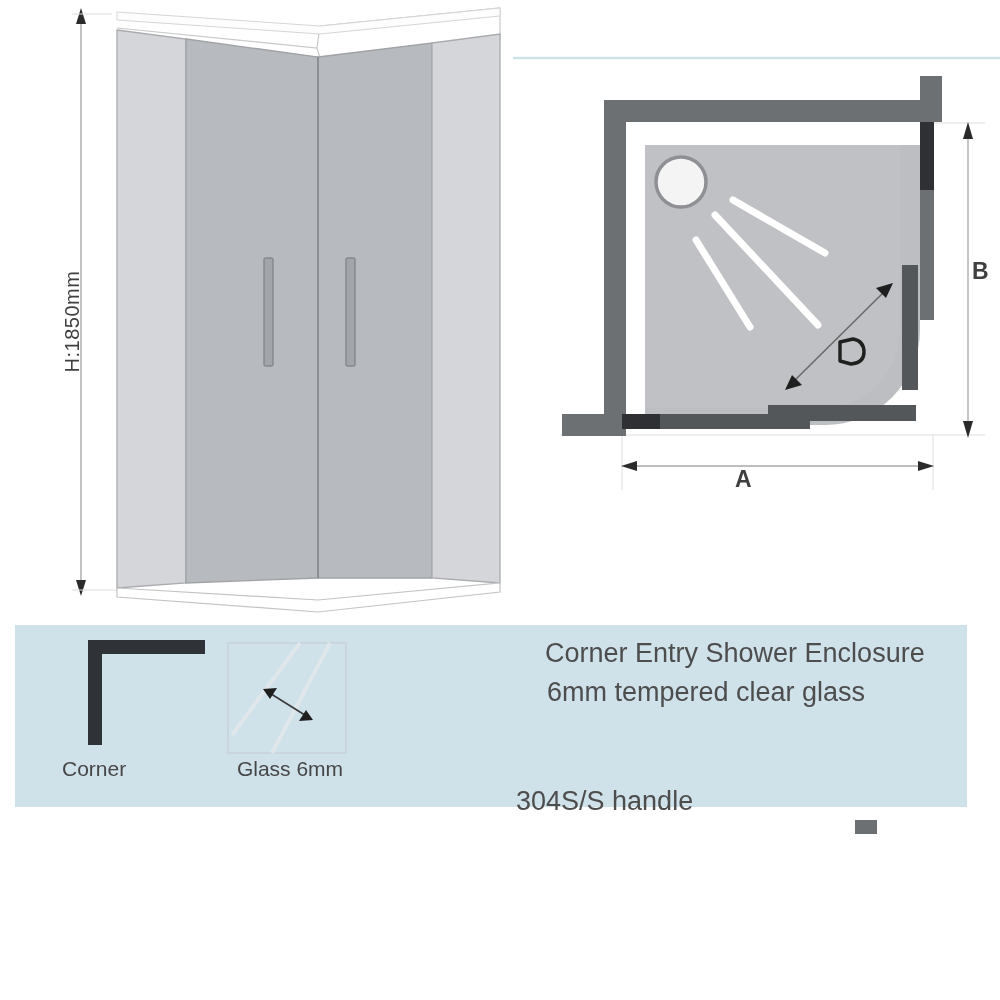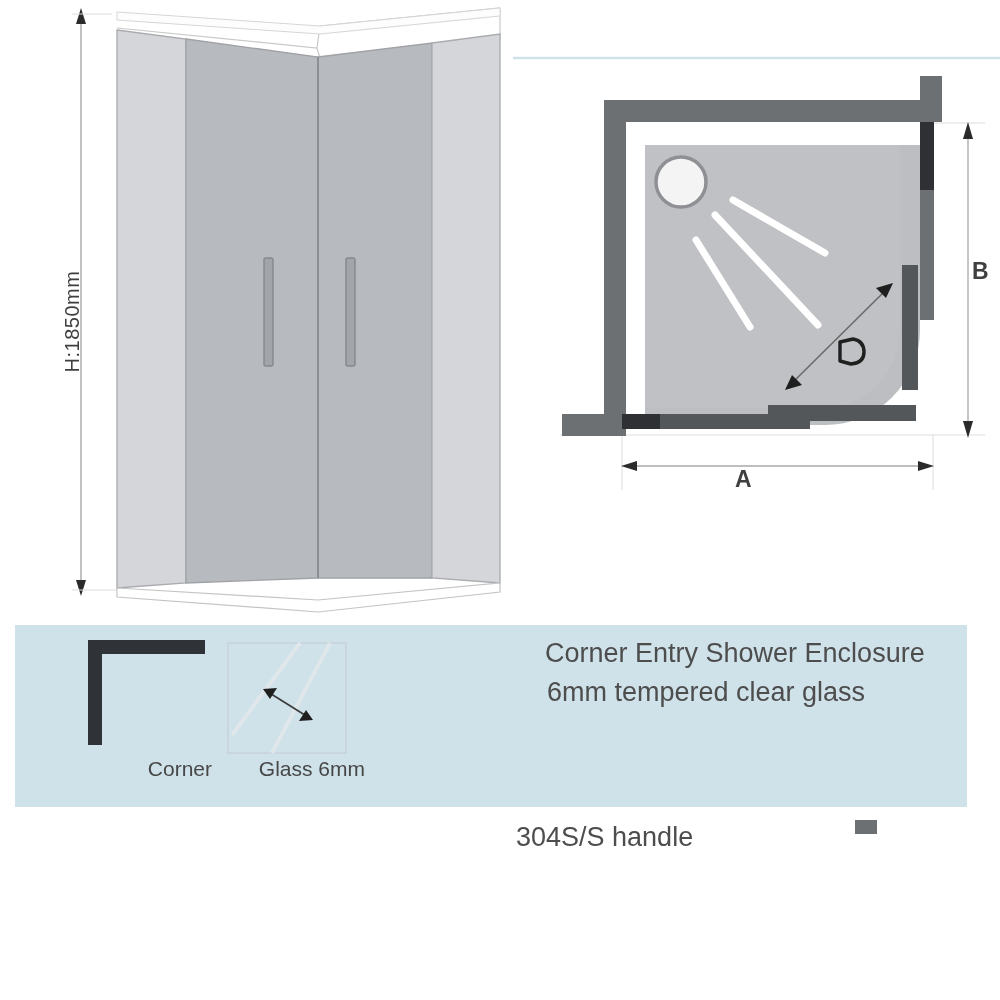--- a/index.html
+++ b/index.html
@@ -62,30 +62,30 @@
     top: 625px;
     width: 952px;
     height: 182px;
     background: #cfe1e9;
   }
   #corner-caption {
     position: absolute;
     left: 62px;
     top: 757px;
     width: 150px;
-    text-align: right;
+    text-align: left;
     font-size: 21px;
     color: #474747;
   }
   #glass-caption {
     position: absolute;
     left: 215px;
     top: 757px;
     width: 150px;
-    text-align: right;
+    text-align: center;
     font-size: 21px;
     color: #474747;
   }
   .spec-line {
     position: absolute;
     left: 516px;
     font-size: 27px;
     color: #4d4d4d;
     white-space: nowrap;
     font-weight: 500;
@@ -230,15 +230,15 @@
 
     <rect x="855" y="820" width="22" height="14" fill="#6d7073"></rect>
   </svg>
 
   <div id="corner-caption">Corner</div>
 
   <div id="glass-caption">Glass 6mm</div>
 
   <div class="spec-line title" style="top:638px;">Corner Entry Shower Enclosure</div>
   <div class="spec-line" style="top:677px;margin-left:31px;">6mm tempered clear glass</div>
-  <div class="spec-line" style="top:822px;text-align:right;">304S/S handle</div>
+  <div class="spec-line" style="top:786px;text-align:right;">304S/S handle</div>
 
 </div>
 
 </body></html>

